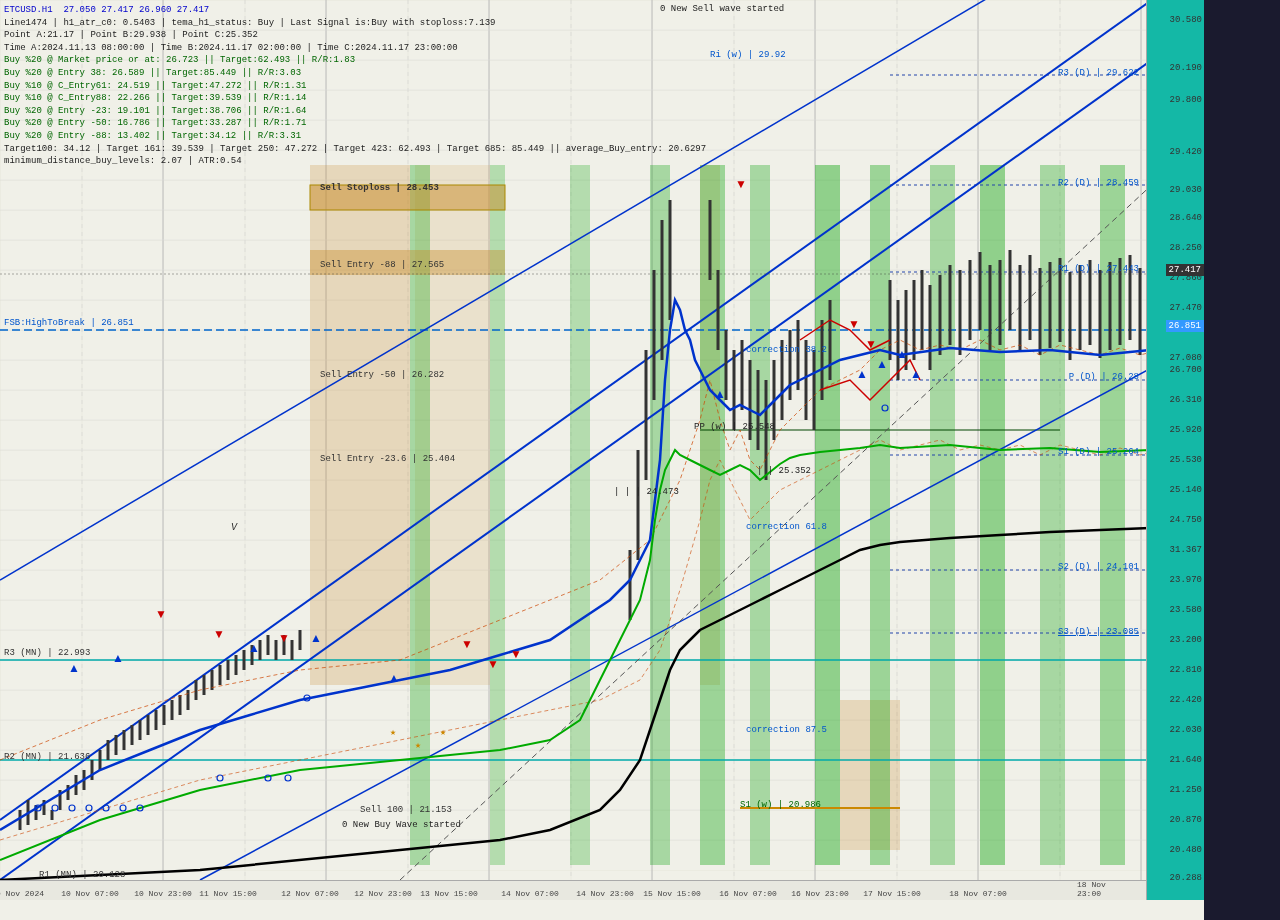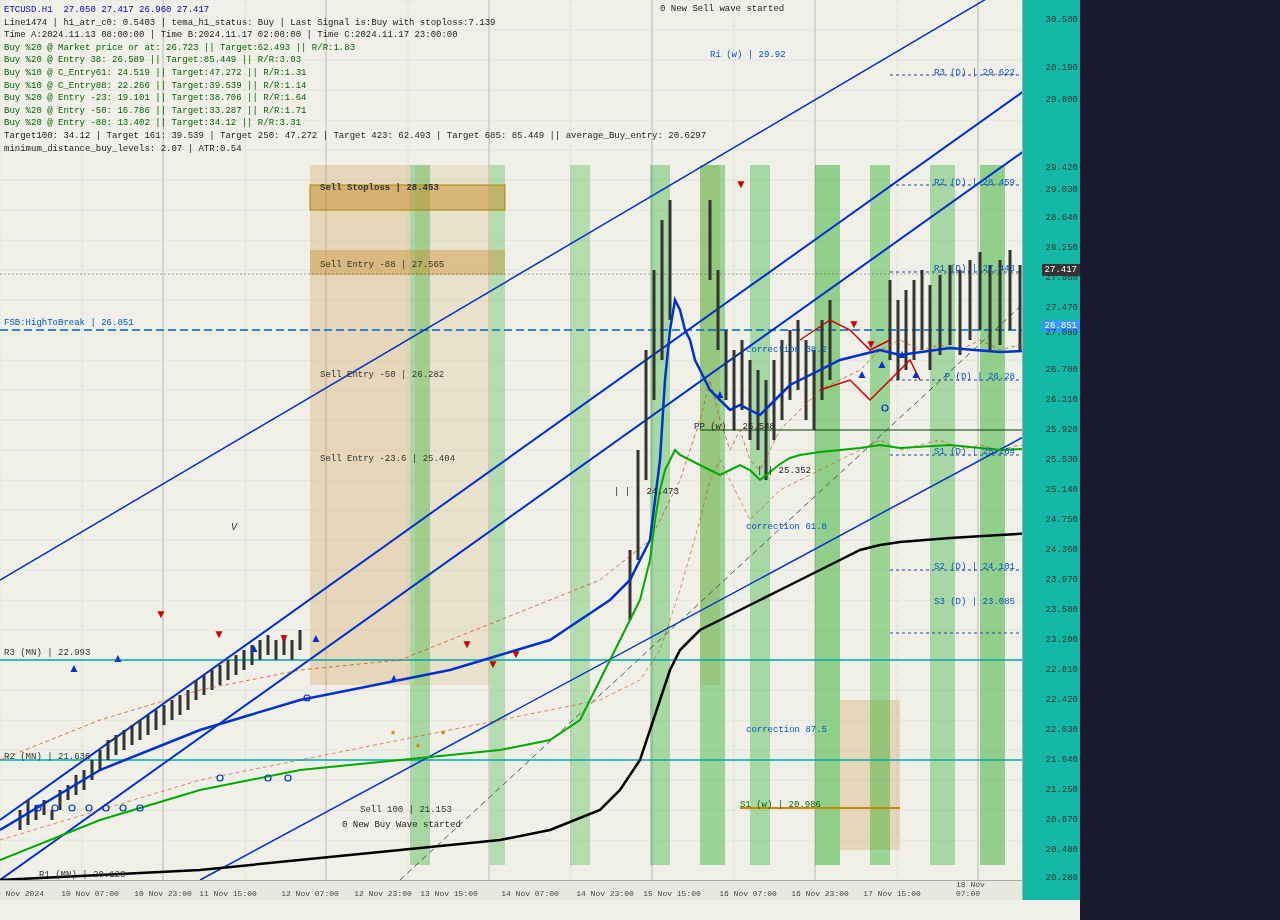--- a/index.html
+++ b/index.html
@@ -7,21 +7,21 @@
       background: #1a1a2e;
       font-family: 'Courier New', monospace;
       font-size: 10px;
       color: #ccc;
       width: 1280px;
       height: 920px;
       overflow: hidden;
       position: relative;
     }
     #chart-container {
-      width: 1080px;
+      width: 1204px;
       height: 920px;
       background: #f0f0e8;
       position: relative;
       overflow: hidden;
     }
     #info-panel {
       position: absolute;
       top: 4px;
       left: 4px;
       font-size: 9px;
@@ -120,20 +120,21 @@
 <div id="chart-container">
 
   <div id="watermark">WIZZ TRADE</div>
 
   <div id="info-panel">
     <div class="info-line info-blue">
       <span>ETCUSD.H1</span>&nbsp;
       <span>27.050 27.417 26.960 27.417</span>
     </div>
     <div class="info-line">Line1474 | h1_atr_c0: 0.5403 | tema_h1_status: Buy | Last Signal is:Buy with stoploss:7.139</div>
+    <div class="info-line">Point A:21.17 | Point B:29.938 | Point C:25.352</div>
     <div class="info-line">Time A:2024.11.13 08:00:00 | Time B:2024.11.17 02:00:00 | Time C:2024.11.17 23:00:00</div>
     <div class="info-line info-green">Buy %20 @ Market price or at: 26.723  || Target:62.493  || R/R:1.83</div>
     <div class="info-line info-green">Buy %20 @ Entry 38: 26.589  || Target:85.449 || R/R:3.03</div>
     <div class="info-line info-green">Buy %10 @ C_Entry61: 24.519  || Target:47.272 || R/R:1.31</div>
     <div class="info-line info-green">Buy %10 @ C_Entry88: 22.266  || Target:39.539 || R/R:1.14</div>
     <div class="info-line info-green">Buy %20 @ Entry -23: 19.101  || Target:38.706 || R/R:1.64</div>
     <div class="info-line info-green">Buy %20 @ Entry -50: 16.786  || Target:33.287 || R/R:1.71</div>
     <div class="info-line info-green">Buy %20 @ Entry -88: 13.402  || Target:34.12  || R/R:3.31</div>
     <div class="info-line">Target100: 34.12 | Target 161: 39.539 | Target 250: 47.272 | Target 423: 62.493 | Target 685: 85.449 || average_Buy_entry: 20.6297</div>
     <div class="info-line">minimum_distance_buy_levels: 2.07 | ATR:0.54</div>
@@ -402,21 +403,21 @@
 
   <div class="chart-label label-dark" style="top:4px; left:660px;">0 New Sell wave started</div>
   <div class="chart-label label-blue" style="top:50px; left:710px;">Ri (w) | 29.92</div>
 
   <div class="chart-label label-blue" style="top:68px; right:65px;">R3 (D) | <span>29.622</span></div>
   <div class="chart-label label-blue" style="top:178px; right:65px;">R2 (D) | <span>28.459</span></div>
   <div class="chart-label label-blue" style="top:264px; right:65px;">R1 (D) | <span>27.443</span></div>
   <div class="chart-label label-blue" style="top:372px; right:65px;">P (D) | <span>26.28</span></div>
   <div class="chart-label label-blue" style="top:447px; right:65px;">S1 (D) | <span>25.264</span></div>
   <div class="chart-label label-blue" style="top:562px; right:65px;">S2 (D) | <span>24.101</span></div>
-  <div class="chart-label label-blue" style="top:597px; right:65px;">S3 (D) | <span>23.085</span></div>
+  <div class="chart-label label-blue" style="top:627px; right:65px;text-decoration:underline;">S3 (D) | <span>23.085</span></div>
 
   <div class="chart-label label-blue" style="top:318px; left:4px;">FSB:HighToBreak | <span>26.851</span></div>
 
   <div class="chart-label label-dark" style="top:422px; left:694px;">PP (w) | 25.548</div>
 
   <div class="chart-label label-dark" style="top:487px; left:614px;">| | | 24.473</div>
 
   <div class="chart-label label-dark" style="top:466px; left:757px;">| | 25.352</div>
 
   <div class="chart-label" style="top:183px; left:320px; color:#333; font-weight:bold;">Sell Stoploss | <span>28.453</span></div>
@@ -440,36 +441,36 @@
   <div class="chart-label" style="top:870px; left:4px; color:#333;margin-left:35px;">R1 (MN) | <span>20.128</span></div>
 
   <div class="chart-label label-blue" style="top:345px; left:746px;">correction 38.2</div>
   <div class="chart-label label-blue" style="top:522px; left:746px;">correction 61.8</div>
   <div class="chart-label label-blue" style="top:725px; left:746px;">correction 87.5</div>
 
   <div id="price-scale">
     <div class="price-label" style="top:20px;">30.580</div>
     <div class="price-label" style="top:68px;">20.190</div>
     <div class="price-label" style="top:100px;margin-left:8px;">29.800</div>
-    <div class="price-label" style="top:168px;margin-left:48px;">29.420</div>
+    <div class="price-label" style="top:152px;margin-left:48px;">29.420</div>
     <div class="price-label" style="top:190px;">29.030</div>
     <div class="price-label" style="top:218px;">28.640</div>
     <div class="price-label" style="top:248px;">28.250</div>
     <div class="price-label" style="top:278px;">27.860</div>
     <div class="price-label price-label-highlight" style="top:270px; right:0;">27.417</div>
     <div class="price-label" style="top:308px;">27.470</div>
     <div class="price-label price-label-blue" style="top:326px; right:0;">26.851</div>
-    <div class="price-label" style="top:333px;">27.080</div>
+    <div class="price-label" style="top:358px;">27.080</div>
     <div class="price-label" style="top:370px;">26.700</div>
     <div class="price-label" style="top:400px;">26.310</div>
     <div class="price-label" style="top:430px;">25.920</div>
     <div class="price-label" style="top:460px;">25.530</div>
     <div class="price-label" style="top:490px;">25.140</div>
     <div class="price-label" style="top:520px;">24.750</div>
-    <div class="price-label" style="top:550px;">24.360</div>
+    <div class="price-label" style="top:550px;">31.367</div>
     <div class="price-label" style="top:580px;">23.970</div>
     <div class="price-label" style="top:610px;">23.580</div>
     <div class="price-label" style="top:640px;">23.200</div>
     <div class="price-label" style="top:670px;">22.810</div>
     <div class="price-label" style="top:700px;">22.420</div>
     <div class="price-label" style="top:730px;">22.030</div>
     <div class="price-label" style="top:760px;">21.640</div>
     <div class="price-label" style="top:790px;">21.250</div>
     <div class="price-label" style="top:820px;">20.870</div>
     <div class="price-label" style="top:850px;">20.480</div>

